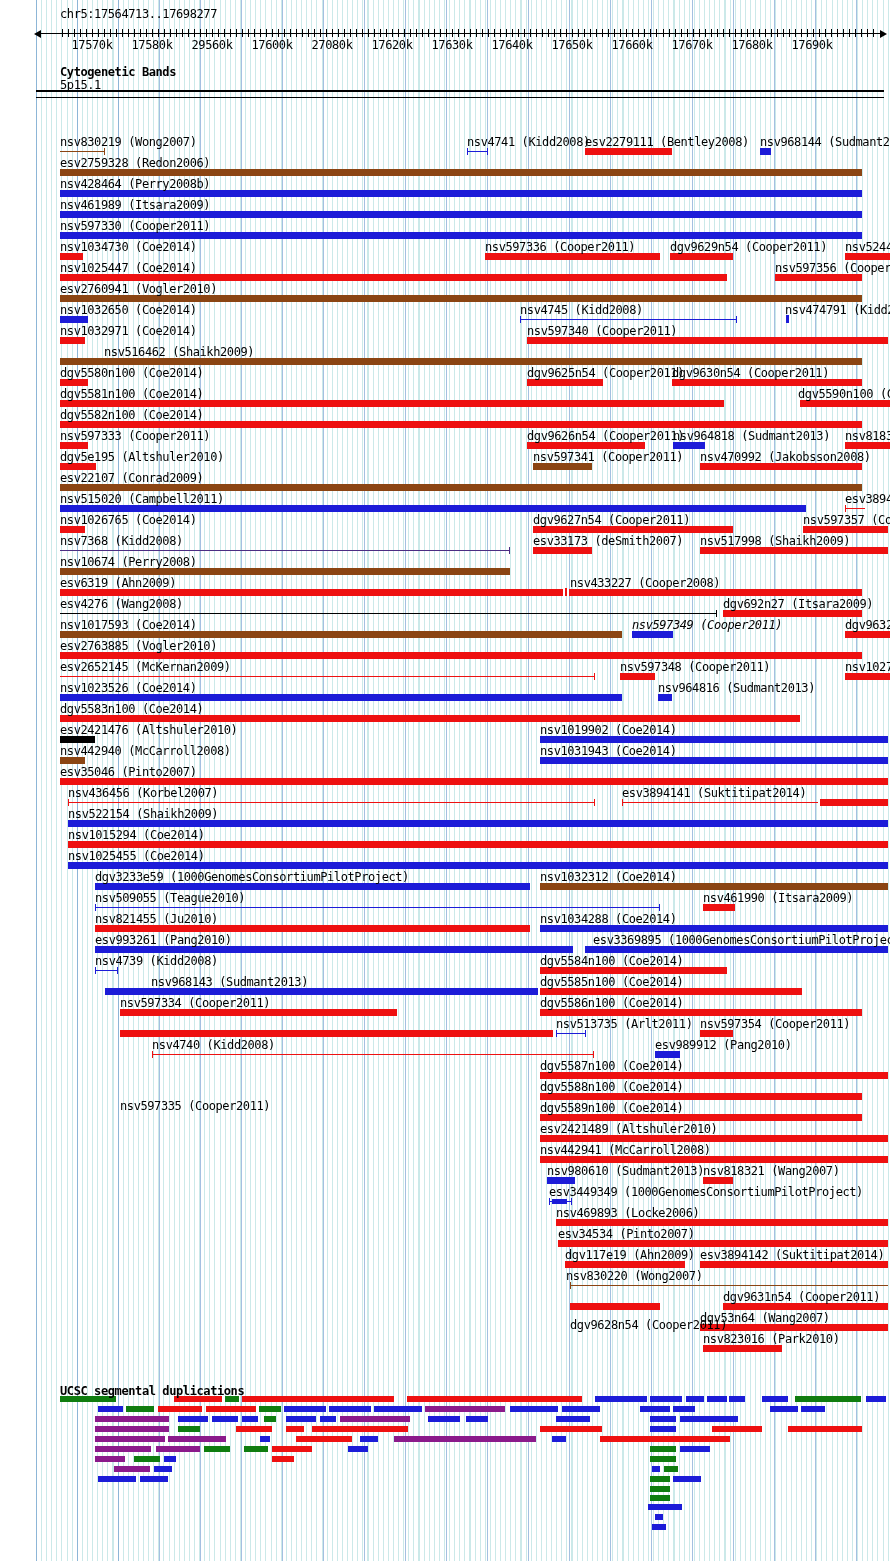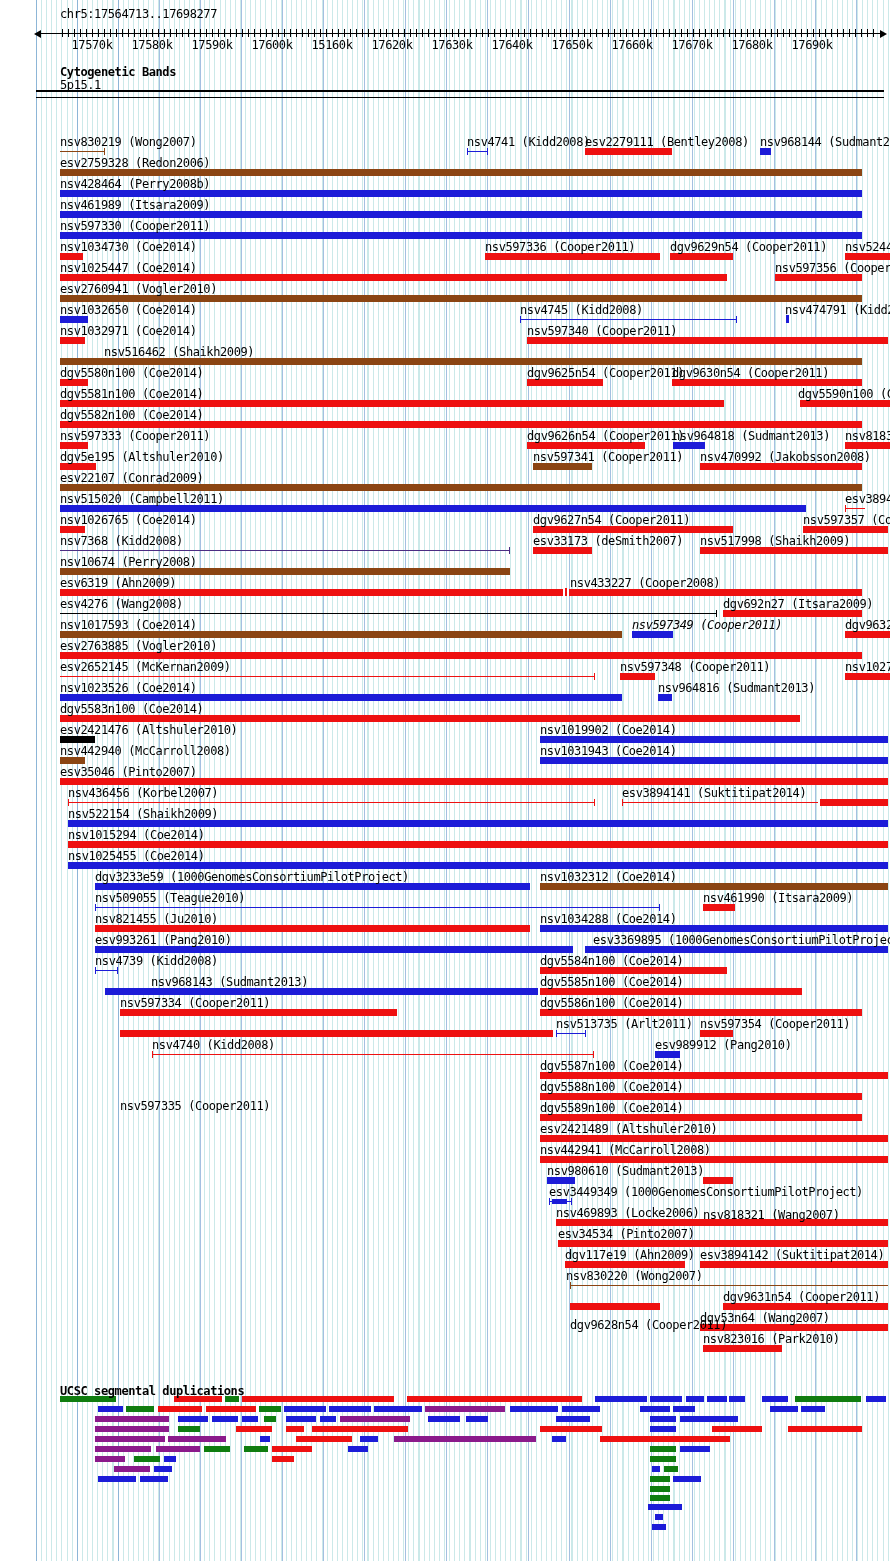--- a/index.html
+++ b/index.html
@@ -160,23 +160,23 @@
       <div style="position: absolute; left: 831px; top: 29px; width: 1px; height: 8px; background: rgb(0, 0, 0); z-index: 1;"></div>
       <div style="position: absolute; left: 837px; top: 29px; width: 1px; height: 8px; background: rgb(0, 0, 0); z-index: 1;"></div>
       <div style="position: absolute; left: 843px; top: 29px; width: 1px; height: 8px; background: rgb(0, 0, 0); z-index: 1;"></div>
       <div style="position: absolute; left: 849px; top: 29px; width: 1px; height: 8px; background: rgb(0, 0, 0); z-index: 1;"></div>
       <div style="position: absolute; left: 855px; top: 29px; width: 1px; height: 8px; background: rgb(0, 0, 0); z-index: 1;"></div>
       <div style="position: absolute; left: 861px; top: 29px; width: 1px; height: 8px; background: rgb(0, 0, 0); z-index: 1;"></div>
       <div style="position: absolute; left: 867px; top: 29px; width: 1px; height: 8px; background: rgb(0, 0, 0); z-index: 1;"></div>
       <div style="position: absolute; left: 873px; top: 29px; width: 1px; height: 8px; background: rgb(0, 0, 0); z-index: 1;"></div>
       <div class="lbl" style="left: 92px; top: 39px; transform: translateX(-50%);">17570k</div>
       <div class="lbl" style="left: 152px; top: 39px; transform: translateX(-50%);">17580k</div>
-      <div class="lbl" style="left: 212px; top: 39px; transform: translateX(-50%);">17590k</div>
+      <div class="lbl" style="left: 212px; top: 39px; transform: translateX(-50%);">29560k</div>
       <div class="lbl" style="left: 272px; top: 39px; transform: translateX(-50%);">17600k</div>
-      <div class="lbl" style="left: 332px; top: 39px; transform: translateX(-50%);">15160k</div>
+      <div class="lbl" style="left: 332px; top: 39px; transform: translateX(-50%);">27080k</div>
       <div class="lbl" style="left: 392px; top: 39px; transform: translateX(-50%);">17620k</div>
       <div class="lbl" style="left: 452px; top: 39px; transform: translateX(-50%);">17630k</div>
       <div class="lbl" style="left: 512px; top: 39px; transform: translateX(-50%);">17640k</div>
       <div class="lbl" style="left: 572px; top: 39px; transform: translateX(-50%);">17650k</div>
       <div class="lbl" style="left: 632px; top: 39px; transform: translateX(-50%);">17660k</div>
       <div class="lbl" style="left: 692px; top: 39px; transform: translateX(-50%);">17670k</div>
       <div class="lbl" style="left: 752px; top: 39px; transform: translateX(-50%);">17680k</div>
       <div class="lbl" style="left: 812px; top: 39px; transform: translateX(-50%);">17690k</div>
     </div>
 
@@ -388,21 +388,21 @@
       <div class="lbl" style="left: 540px; top: 1081px;">dgv5588n100 (Coe2014)</div>
       <div class="bar" style="position: absolute; left: 540px; top: 1093px; width: 322px; height: 7px; background: rgb(238, 17, 17);"></div>
       <div class="lbl" style="left: 540px; top: 1102px;">dgv5589n100 (Coe2014)</div>
       <div class="bar" style="position: absolute; left: 540px; top: 1114px; width: 322px; height: 7px; background: rgb(238, 17, 17);"></div>
       <div class="lbl" style="left: 540px; top: 1123px;">esv2421489 (Altshuler2010)</div>
       <div class="bar" style="position: absolute; left: 540px; top: 1135px; width: 348px; height: 7px; background: rgb(238, 17, 17);"></div>
       <div class="lbl" style="left: 540px; top: 1144px;">nsv442941 (McCarroll2008)</div>
       <div class="bar" style="position: absolute; left: 540px; top: 1156px; width: 348px; height: 7px; background: rgb(238, 17, 17);"></div>
       <div class="lbl" style="left: 547px; top: 1165px;">nsv980610 (Sudmant2013)</div>
       <div class="bar" style="position: absolute; left: 547px; top: 1177px; width: 28px; height: 7px; background: rgb(28, 28, 216);"></div>
-      <div class="lbl" style="left: 703px; top: 1165px; margin-top: 44px;">nsv818321 (Wang2007)</div>
+      <div class="lbl" style="left: 703px; top: 1165px;">nsv818321 (Wang2007)</div>
       <div class="bar" style="position: absolute; left: 703px; top: 1177px; width: 30px; height: 7px; background: rgb(238, 17, 17);"></div>
       <div class="lbl" style="left: 549px; top: 1186px;">esv3449349 (1000GenomesConsortiumPilotProject)</div>
       <div class="bar" style="position: absolute; left: 549px; top: 1201px; width: 23px; height: 1px; background: rgb(28, 28, 216);"></div>
       <div class="bar" style="position: absolute; left: 549px; top: 1198px; width: 1px; height: 7px; background: rgb(28, 28, 216);"></div>
       <div class="bar" style="position: absolute; left: 571px; top: 1198px; width: 1px; height: 7px; background: rgb(28, 28, 216);"></div>
       <div class="bar" style="position: absolute; left: 552px; top: 1199px; width: 15px; height: 5px; background: rgb(28, 28, 216);"></div>
       <div class="lbl" style="left: 556px; top: 1207px;">nsv469893 (Locke2006)</div>
       <div class="bar" style="position: absolute; left: 556px; top: 1219px; width: 332px; height: 7px; background: rgb(238, 17, 17);"></div>
       <div class="lbl" style="left: 558px; top: 1228px;">esv34534 (Pinto2007)</div>
       <div class="bar" style="position: absolute; left: 558px; top: 1240px; width: 330px; height: 7px; background: rgb(238, 17, 17);"></div>

